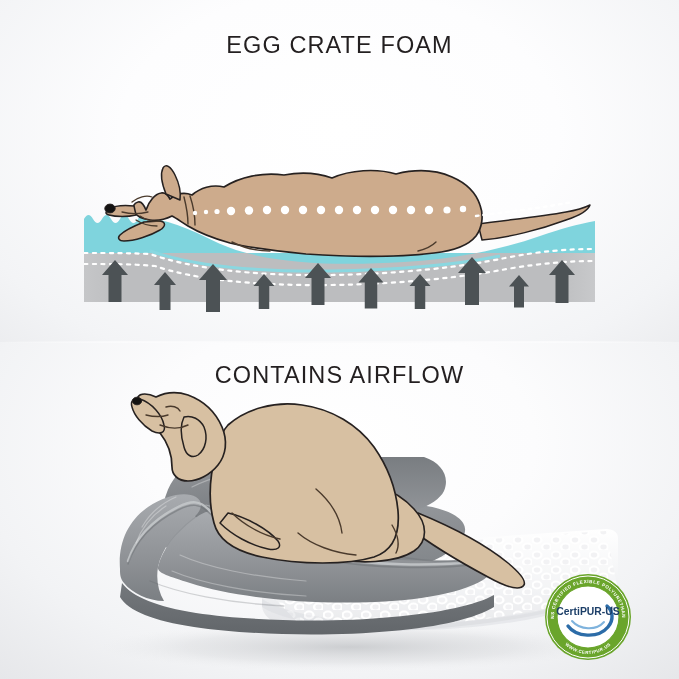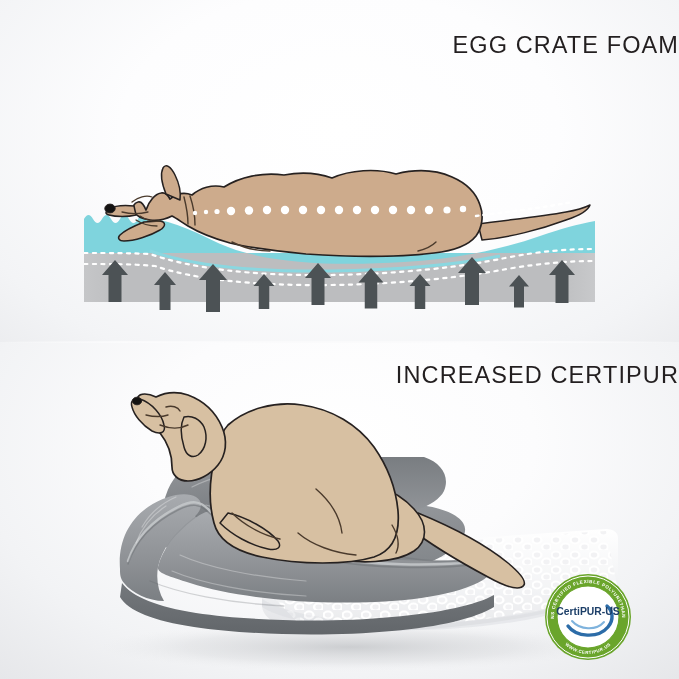--- a/index.html
+++ b/index.html
@@ -25,21 +25,21 @@
     background:
       radial-gradient(ellipse 90% 115% at 50% 30%, #ffffff 0%, #fcfcfd 32%, #f2f3f5 60%, #e3e4e7 88%, #dcdde1 100%);
   }
   #panel-seam{
     position:absolute;left:0;top:341px;width:679px;height:2px;
     background:linear-gradient(to right,rgba(255,255,255,0) 0%,rgba(252,252,253,.75) 18%,rgba(250,250,251,.9) 50%,rgba(252,252,253,.75) 82%,rgba(255,255,255,0) 100%);
   }
 
   
   .hdg{
-    position:absolute;left:0;width:679px;text-align:right;
+    position:absolute;left:0;width:679px;text-align:center;
     color:#231f20;letter-spacing:1.1px;font-weight:400;
   }
   #title-top{top:32px;font-size:23.5px;}
   #title-bottom{top:362px;font-size:23.5px;}
   #subtitle{
     position:absolute;left:26px;top:72px;width:627px;text-align:center;
     color:#3a3a3c;font-size:23.5px;line-height:30px;font-weight:300;
     letter-spacing:.1px;
   }
 
@@ -180,21 +180,21 @@
             <circle cx="429" cy="60" r="4.2"></circle>
           <circle cx="447" cy="60" r="3.6"></circle>
             <circle cx="463" cy="59" r="3.2"></circle>
         </g>
 
         <path fill="none" stroke="#ffffff" stroke-width="2.4" stroke-dasharray="2.6 5" stroke-linecap="round" d="M476,66 C506,62 542,58 572,52"></path>
       </g>
     </svg>
   </div>
 
-  <div class="hdg" id="title-bottom">INCREASED CERTIPUR</div>
+  <div class="hdg" id="title-bottom">CONTAINS AIRFLOW</div>
 
   <div class="stage" id="stage-bottom">
     <svg width="679" height="294" viewBox="0 0 679 294" xmlns="http://www.w3.org/2000/svg">
       <defs>
         <linearGradient id="bolsterOuter" x1="0" y1="0" x2="0.35" y2="1">
           <stop offset="0" stop-color="#a0a3a7"></stop>
           <stop offset="0.45" stop-color="#8b8e92"></stop>
           <stop offset="1" stop-color="#74787c"></stop>
         </linearGradient>
         <linearGradient id="bolsterInner" x1="0" y1="0" x2="0" y2="1">

